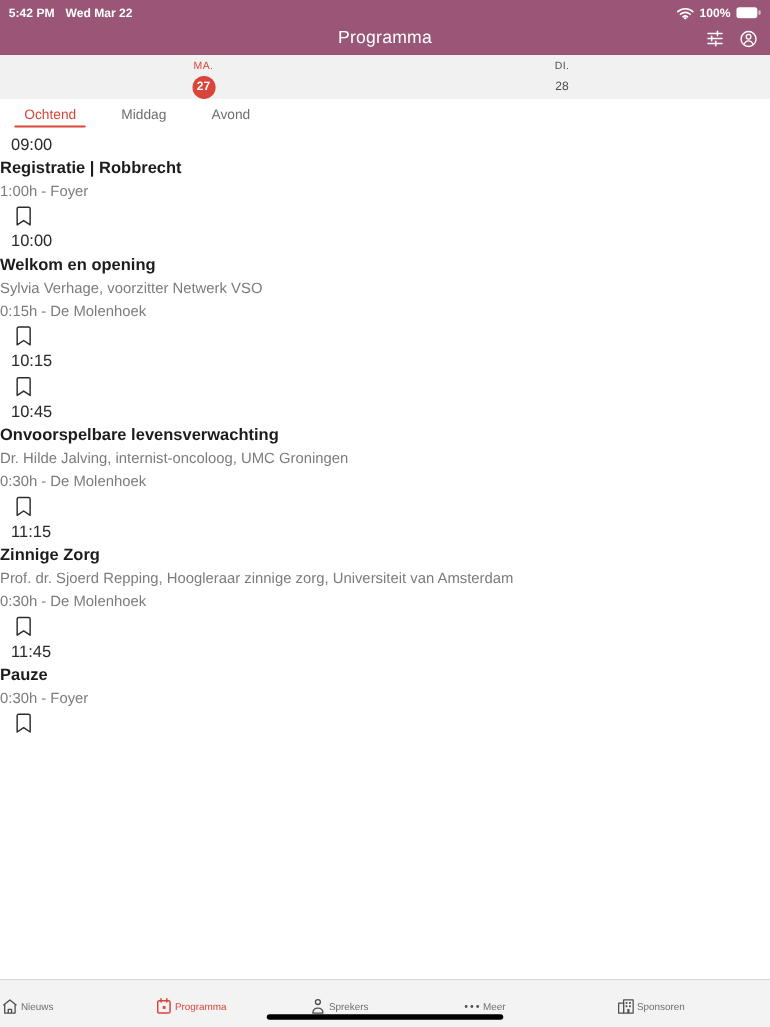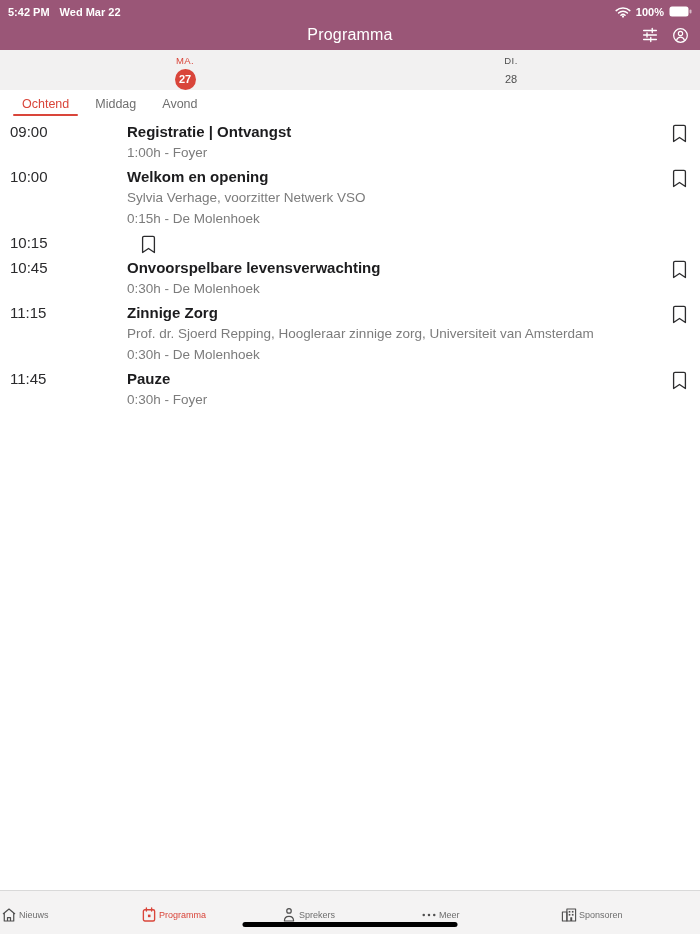--- a/index.html
+++ b/index.html
@@ -21,29 +21,29 @@
   
   .date-strip{height:40px;background:var(--strip-bg,#f2f1f1);position:relative;}
   .day{position:absolute;top:5px;transform:translateX(-50%);text-align:center;width:64px;cursor:pointer;}
   .day-abbr{font-size:9.5px;letter-spacing:.4px;color:#4f4f4f;}
   .day-num{margin-top:3px;font-size:11px;color:#4f4f4f;height:21px;line-height:21px;}
   .day.selected .day-abbr{color:var(--accent,#d9453a);}
   .day.selected .day-num{background:var(--accent,#d9453a);color:#fff;width:21px;height:21px;
     border-radius:50%;margin:3px auto 4px;font-weight:700;}
   .day-1{left:185px;} .day-2{left:511px;}
   
-  .tabs-row{height:27px;display:flex;align-items:stretch;padding-left:13px;background:#fff;}
+  .tabs-row{height:27px;display:flex;align-items:stretch;padding-left:13px;background:#fff;gap:15px;}
   .tab{padding:0 9px;margin-right:8px;display:flex;align-items:center;font-size:12.5px;
     color:#6f6f6f;position:relative;cursor:pointer;}
   .tab.active{color:var(--accent,#d9453a);}
   .tab.active::after{content:"";position:absolute;left:0;right:0;bottom:1px;height:2px;
     background:var(--accent,#d9453a);border-radius:1px;}
   
   .session-list{padding-top:2px;}
-  .session-row{display:flex;align-items:flex-start;padding:1.5px 0;}
+  .session-row{display:flex;align-items:flex-start;padding:1.5px 0;flex-direction:column;}
   .session-time{width:127px;padding-left:10px;box-sizing:border-box;font-size:15px;
     color:#2a2a2c;line-height:21px;}
   .session-content{flex:1;min-width:0;}
   .session-title{font-size:15px;font-weight:600;color:#1c1c1e;line-height:21px;}
   .session-speaker,.session-meta{font-size:13.5px;color:#7c7c7c;line-height:21px;}
   .session-bookmark{width:42px;display:flex;justify-content:center;padding-top:3px;cursor:pointer;}
   
   .bottom-bar{position:absolute;left:0;right:0;bottom:0;height:44px;box-sizing:border-box;
     background:var(--bottombar-bg,#f4f3f3);border-top:1px solid #d9d9d9;display:flex;}
   .tabbar-item{flex:1;display:flex;flex-direction:row;align-items:center;padding-top:4px;
@@ -124,21 +124,21 @@
     </div>
     <div class="tab">
       <span>Avond</span>
     </div>
   </div>
 
   <div class="session-list">
     <div class="session-row">
       <div class="session-time">09:00</div>
       <div class="session-content">
-        <div class="session-title">Registratie | Ontvangst</div>
+        <div class="session-title">Registratie | Robbrecht</div>
 
         <div class="session-meta">1:00h - Foyer</div>
       </div>
       <div class="session-bookmark">
         <svg width="15" height="19" viewBox="0 0 16 20" fill="none">
           <path d="M3.2 1.3h9.6c.9 0 1.5.6 1.5 1.5v15.7L8 14.3l-6.3 4.2V2.8c0-.9.6-1.5 1.5-1.5z" stroke="#2c2c2e" stroke-width="1.4" stroke-linejoin="round"></path>
         </svg>
       </div>
     </div>
 
@@ -162,20 +162,21 @@
         <svg width="15" height="19" viewBox="0 0 16 20" fill="none">
           <path d="M3.2 1.3h9.6c.9 0 1.5.6 1.5 1.5v15.7L8 14.3l-6.3 4.2V2.8c0-.9.6-1.5 1.5-1.5z" stroke="#2c2c2e" stroke-width="1.4" stroke-linejoin="round"></path>
         </svg>
       </div>
     </div>
 
     <div class="session-row">
       <div class="session-time">10:45</div>
       <div class="session-content">
         <div class="session-title">Onvoorspelbare levensverwachting</div>
+        <div class="session-speaker">Dr. Hilde Jalving, internist-oncoloog, UMC Groningen</div>
         <div class="session-meta">0:30h - De Molenhoek</div>
       </div>
       <div class="session-bookmark">
         <svg width="15" height="19" viewBox="0 0 16 20" fill="none">
           <path d="M3.2 1.3h9.6c.9 0 1.5.6 1.5 1.5v15.7L8 14.3l-6.3 4.2V2.8c0-.9.6-1.5 1.5-1.5z" stroke="#2c2c2e" stroke-width="1.4" stroke-linejoin="round"></path>
         </svg>
       </div>
     </div>
 
     <div class="session-row">

